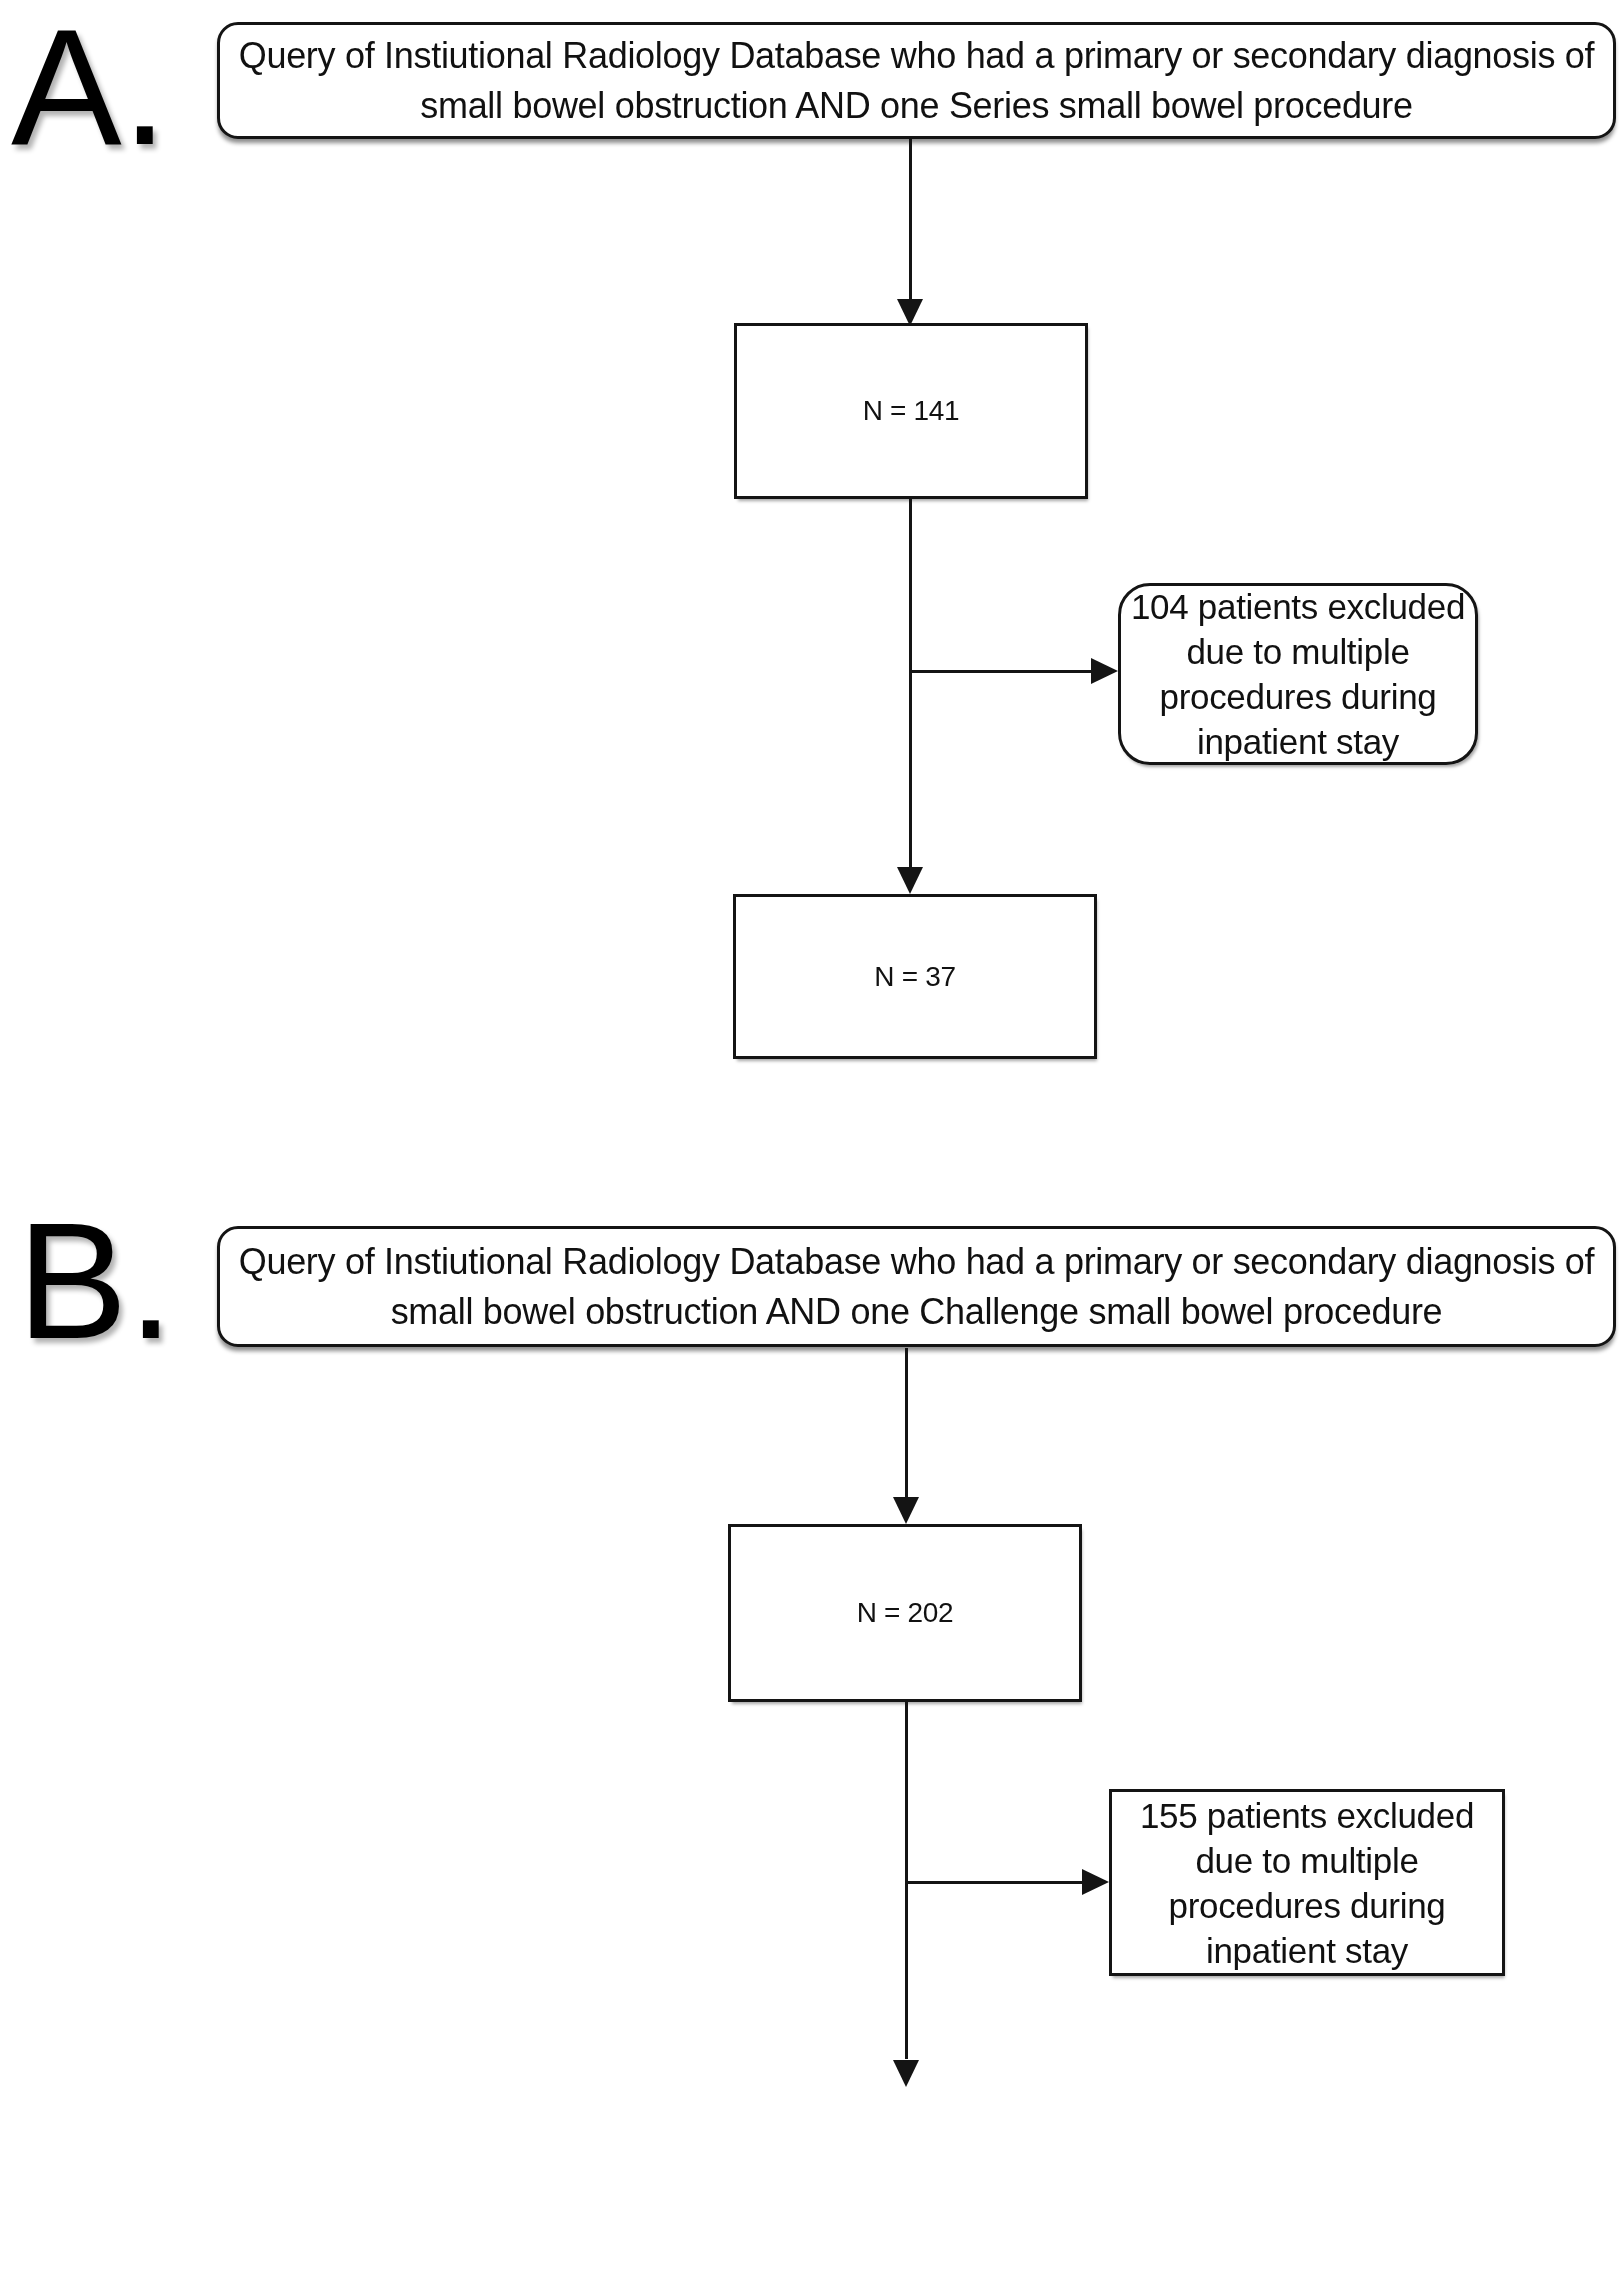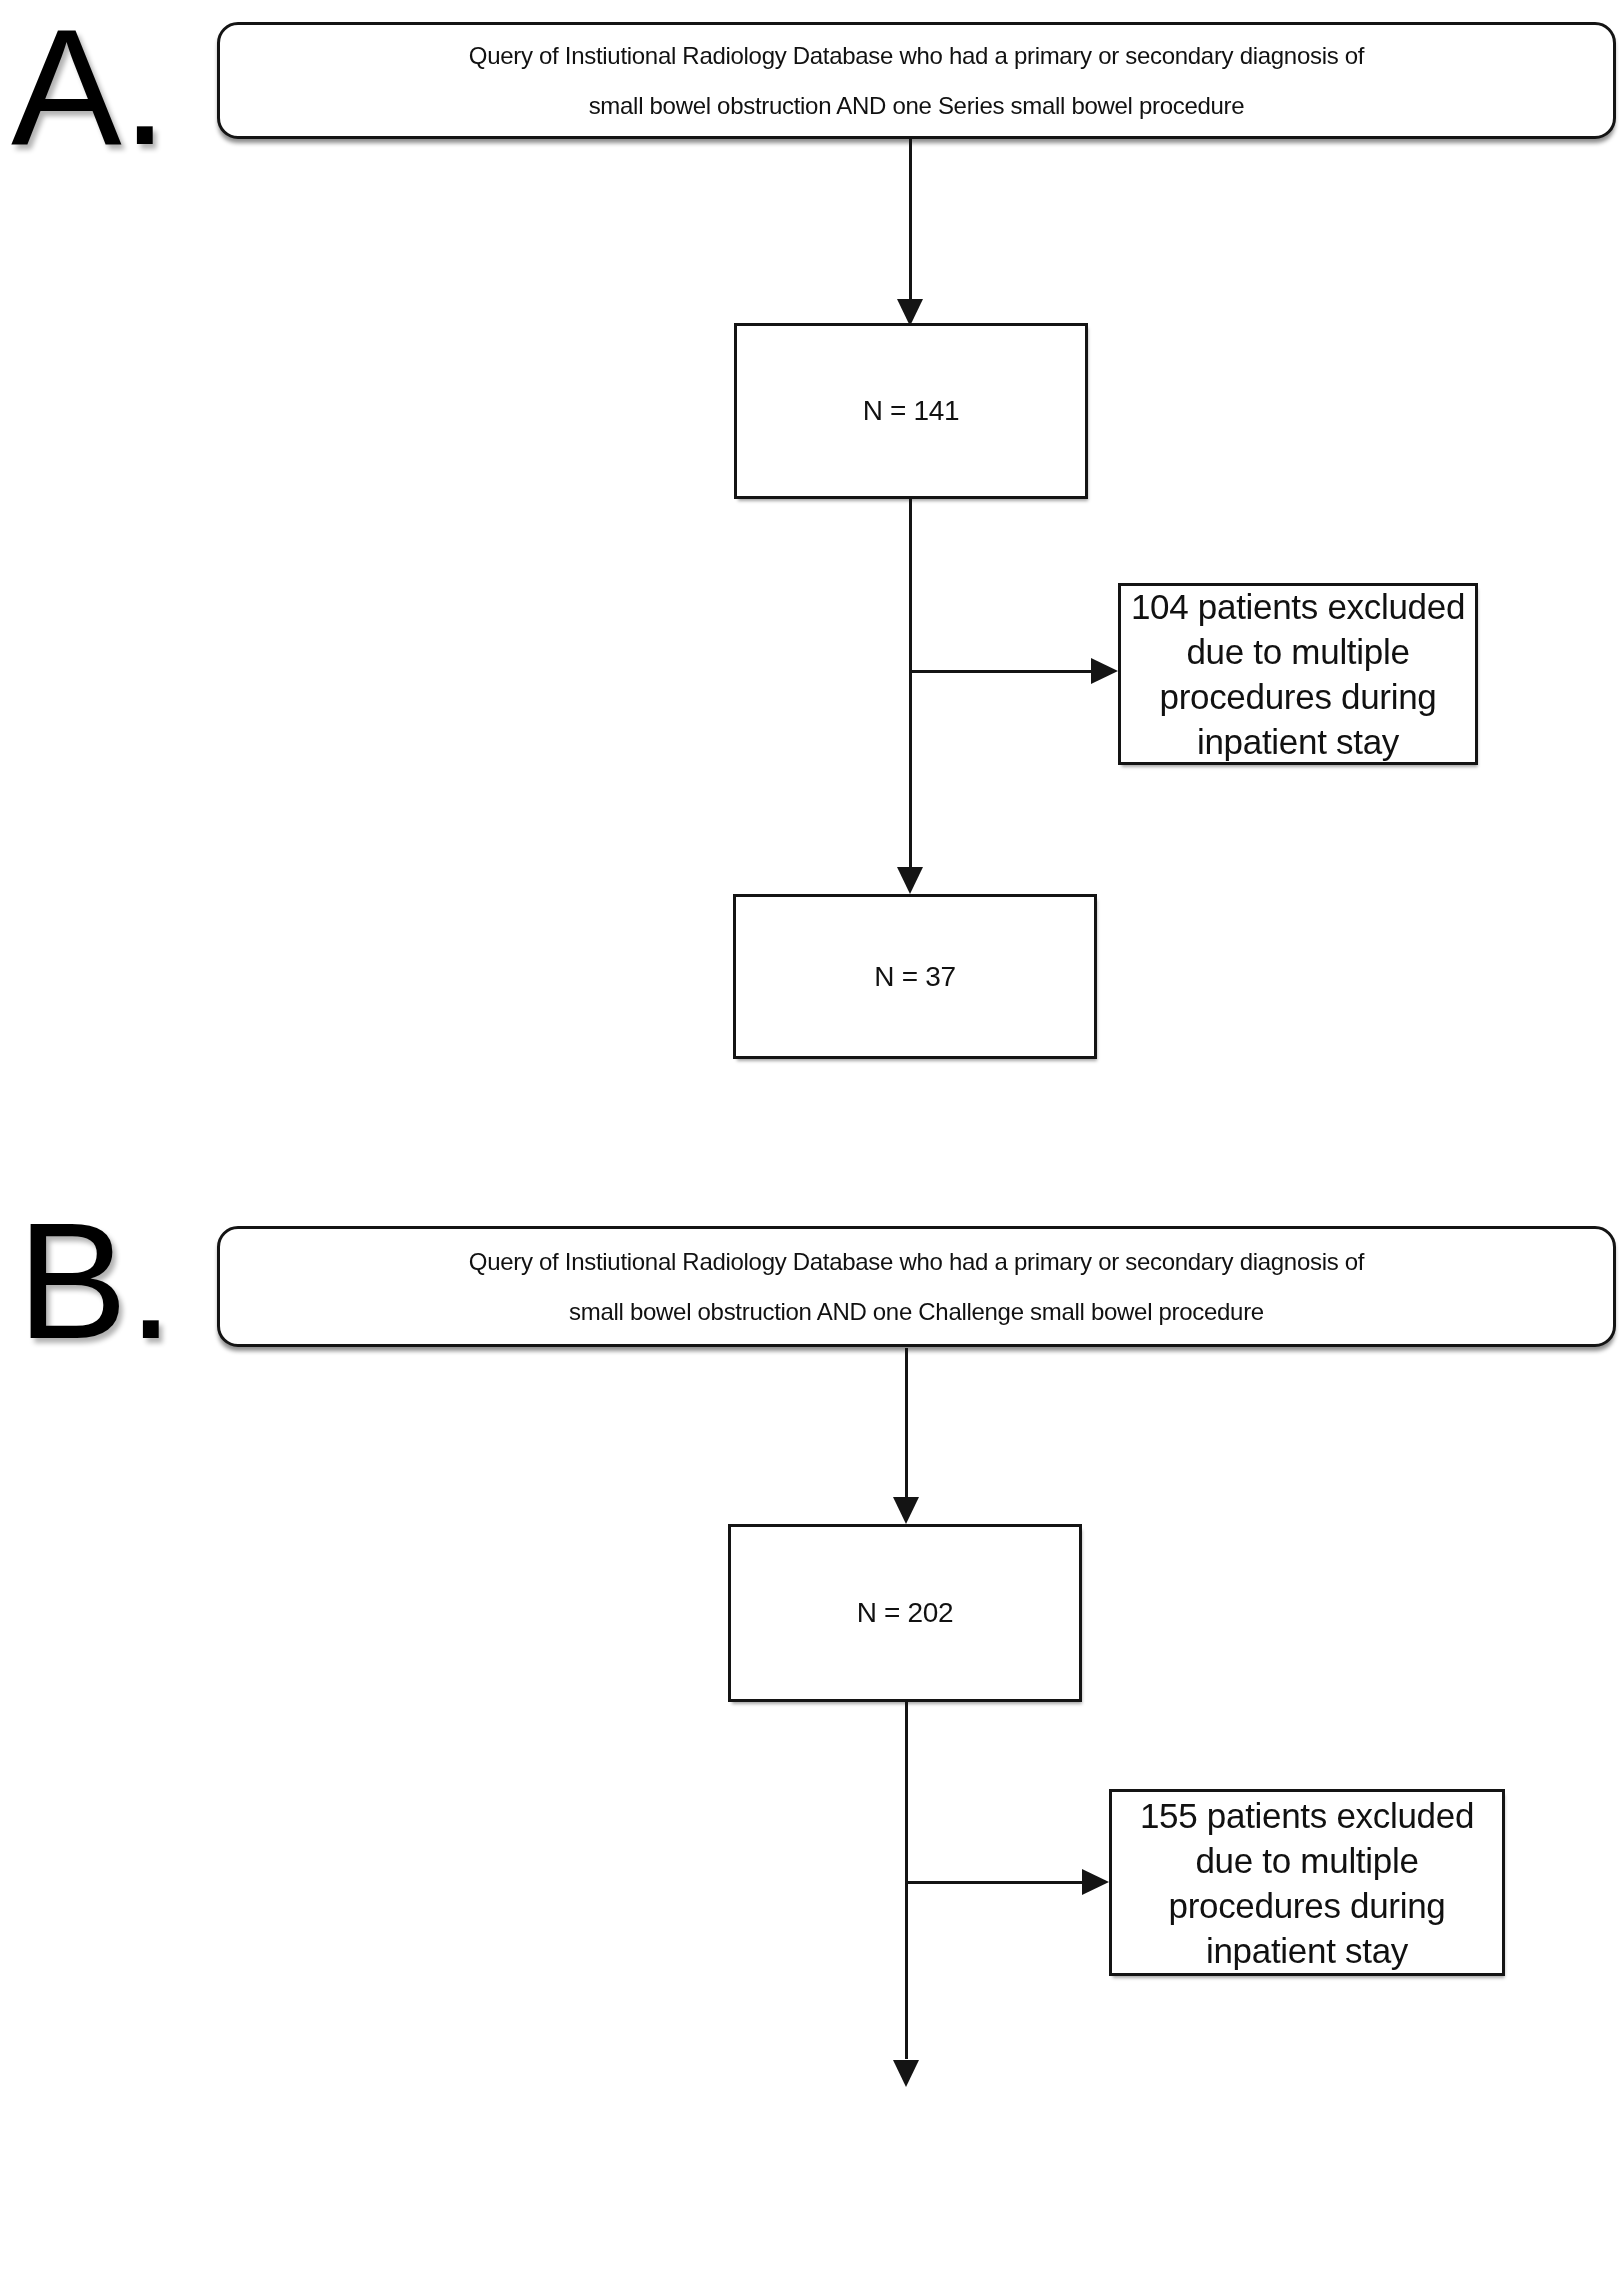--- a/index.html
+++ b/index.html
@@ -16,21 +16,21 @@
     font-size:166px;
     line-height:1.12;
     font-weight:400;
     color:#000000;
     text-shadow:3.7px 4.9px 5.5px rgba(0,0,0,0.30);
   }
   .qbox{
     position:absolute;box-sizing:border-box;
     border:3.7px solid #141414;border-radius:21px;background:#ffffff;
     display:flex;flex-direction:column;justify-content:center;align-items:center;
-    font-size:24px;line-height:50px;text-align:right;letter-spacing:-0.3px;
+    font-size:36px;line-height:50px;text-align:right;letter-spacing:-0.3px;
     box-shadow:0 4.9px 4.3px -1.8px rgba(0,0,0,0.45);
   }
   .qline{white-space:nowrap;}
   .nbox{
     position:absolute;box-sizing:border-box;
     border:3.1px solid #141414;background:#ffffff;
     display:flex;align-items:center;justify-content:center;
     font-size:28px;letter-spacing:-0.3px;
     box-shadow:1.8px 3.7px 3.1px -1.8px rgba(0,0,0,0.35);
   }
@@ -73,21 +73,21 @@
   <div class="nbox" style="left:734px;top:323px;width:354px;height:176px;">
     <span>N = 141</span>
   </div>
 
   <div class="vline" style="left:909px;top:499px;height:368px;"></div>
   <div class="head-down" style="left:897px;top:867px;"></div>
 
   <div class="hline" style="left:910px;top:670px;width:181px;"></div>
   <div class="head-right" style="left:1091px;top:658px;"></div>
 
-  <div class="xbox" style="left:1118px;top:583px;width:360px;height:182px;">
+  <div class="xbox" style="left:1118px;top:583px;width:360px;height:182px;border-radius:32px;">
     <div class="xline">104 patients excluded</div>
     <div class="xline">due to multiple</div>
     <div class="xline">procedures during</div>
     <div class="xline">inpatient stay</div>
   </div>
 
   <div class="nbox" style="left:733px;top:894px;width:364px;height:165px;">
     <span>N = 37</span>
   </div>
 

